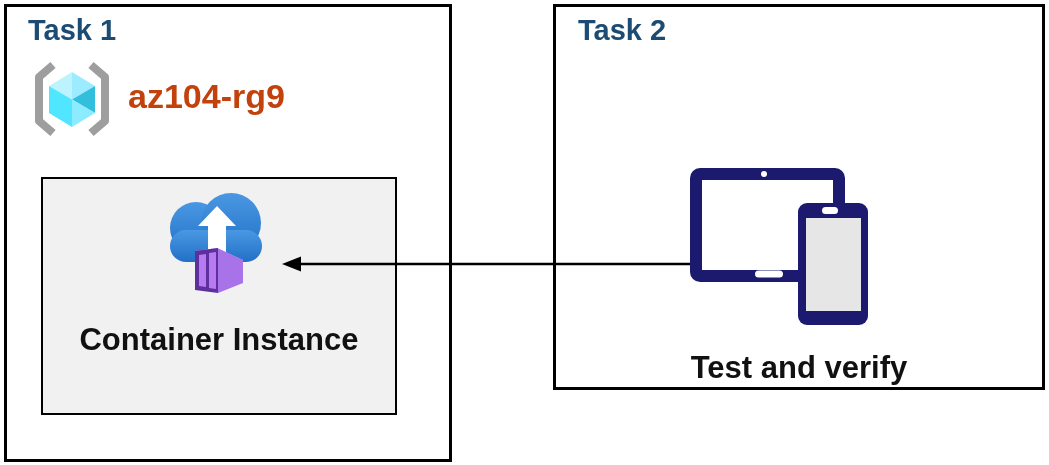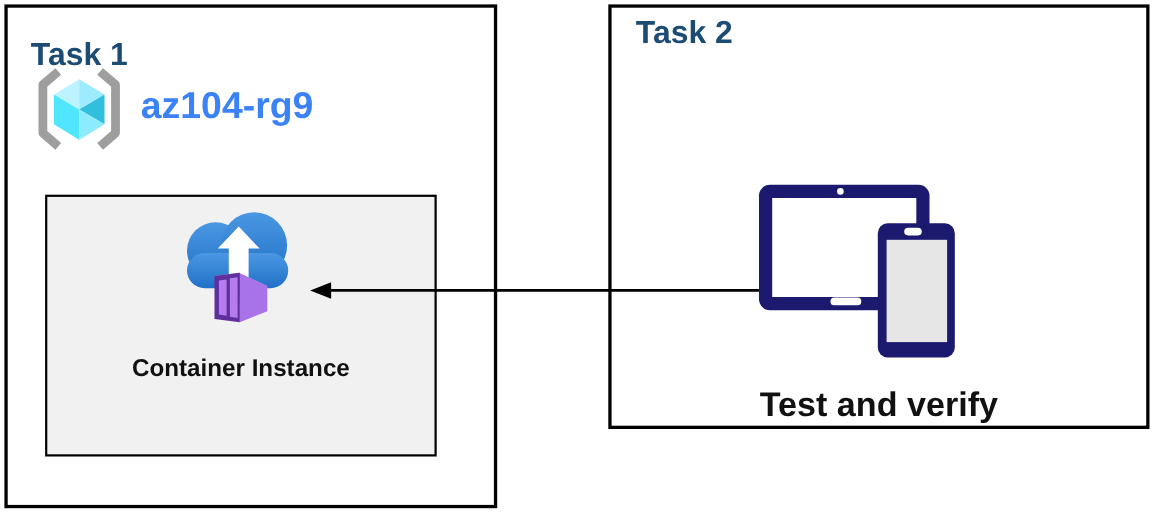--- a/index.html
+++ b/index.html
@@ -9,35 +9,35 @@
   }
   .task-box{
     position:absolute;background:#ffffff;border:3px solid #000000;box-sizing:border-box;
   }
   #task1-box{left:4px;top:4px;width:448px;height:458px;}
   #task2-box{left:553px;top:4px;width:492px;height:386px;}
   .task-title{
     position:absolute;font-size:29px;font-weight:bold;color:#1C4B74;line-height:1;
     letter-spacing:0px;white-space:nowrap;
   }
-  #task1-box .task-title{left:21px;top:9px;margin-top:20px;}
+  #task1-box .task-title{left:21px;top:9px;}
   #task2-box .task-title{left:22px;top:9px;}
   .rg-icon{position:absolute;left:21px;top:53px;width:88px;height:78px;}
   .rg-name{
-    position:absolute;left:121px;top:72px;font-size:34px;font-weight:bold;color:#3b82f6;
+    position:absolute;left:121px;top:72px;font-size:34px;font-weight:bold;color:#c2410c;
     line-height:1;white-space:nowrap;
   }
   .inner-box{
     position:absolute;left:34px;top:170px;width:356px;height:238px;
     background:#F1F1F1;border:2px solid #000000;box-sizing:border-box;
   }
   .ci-icon{position:absolute;left:119px;top:6px;width:110px;height:110px;}
   .ci-label{
     position:absolute;left:0;right:0;top:145px;text-align:center;
-    font-size:22px;font-weight:bold;color:#111111;line-height:1;white-space:nowrap;
+    font-size:31px;font-weight:bold;color:#111111;line-height:1;white-space:nowrap;
   }
   .devices-icon{position:absolute;left:127px;top:158px;width:190px;height:165px;}
   .devices-label{
     position:absolute;left:0;right:0;top:345px;text-align:center;
     font-size:31px;font-weight:bold;color:#111111;line-height:1;white-space:nowrap;
   }
   .arrow-overlay{position:absolute;left:280px;top:252px;width:412px;height:24px;}
 </style>
 </head>
 <body>

